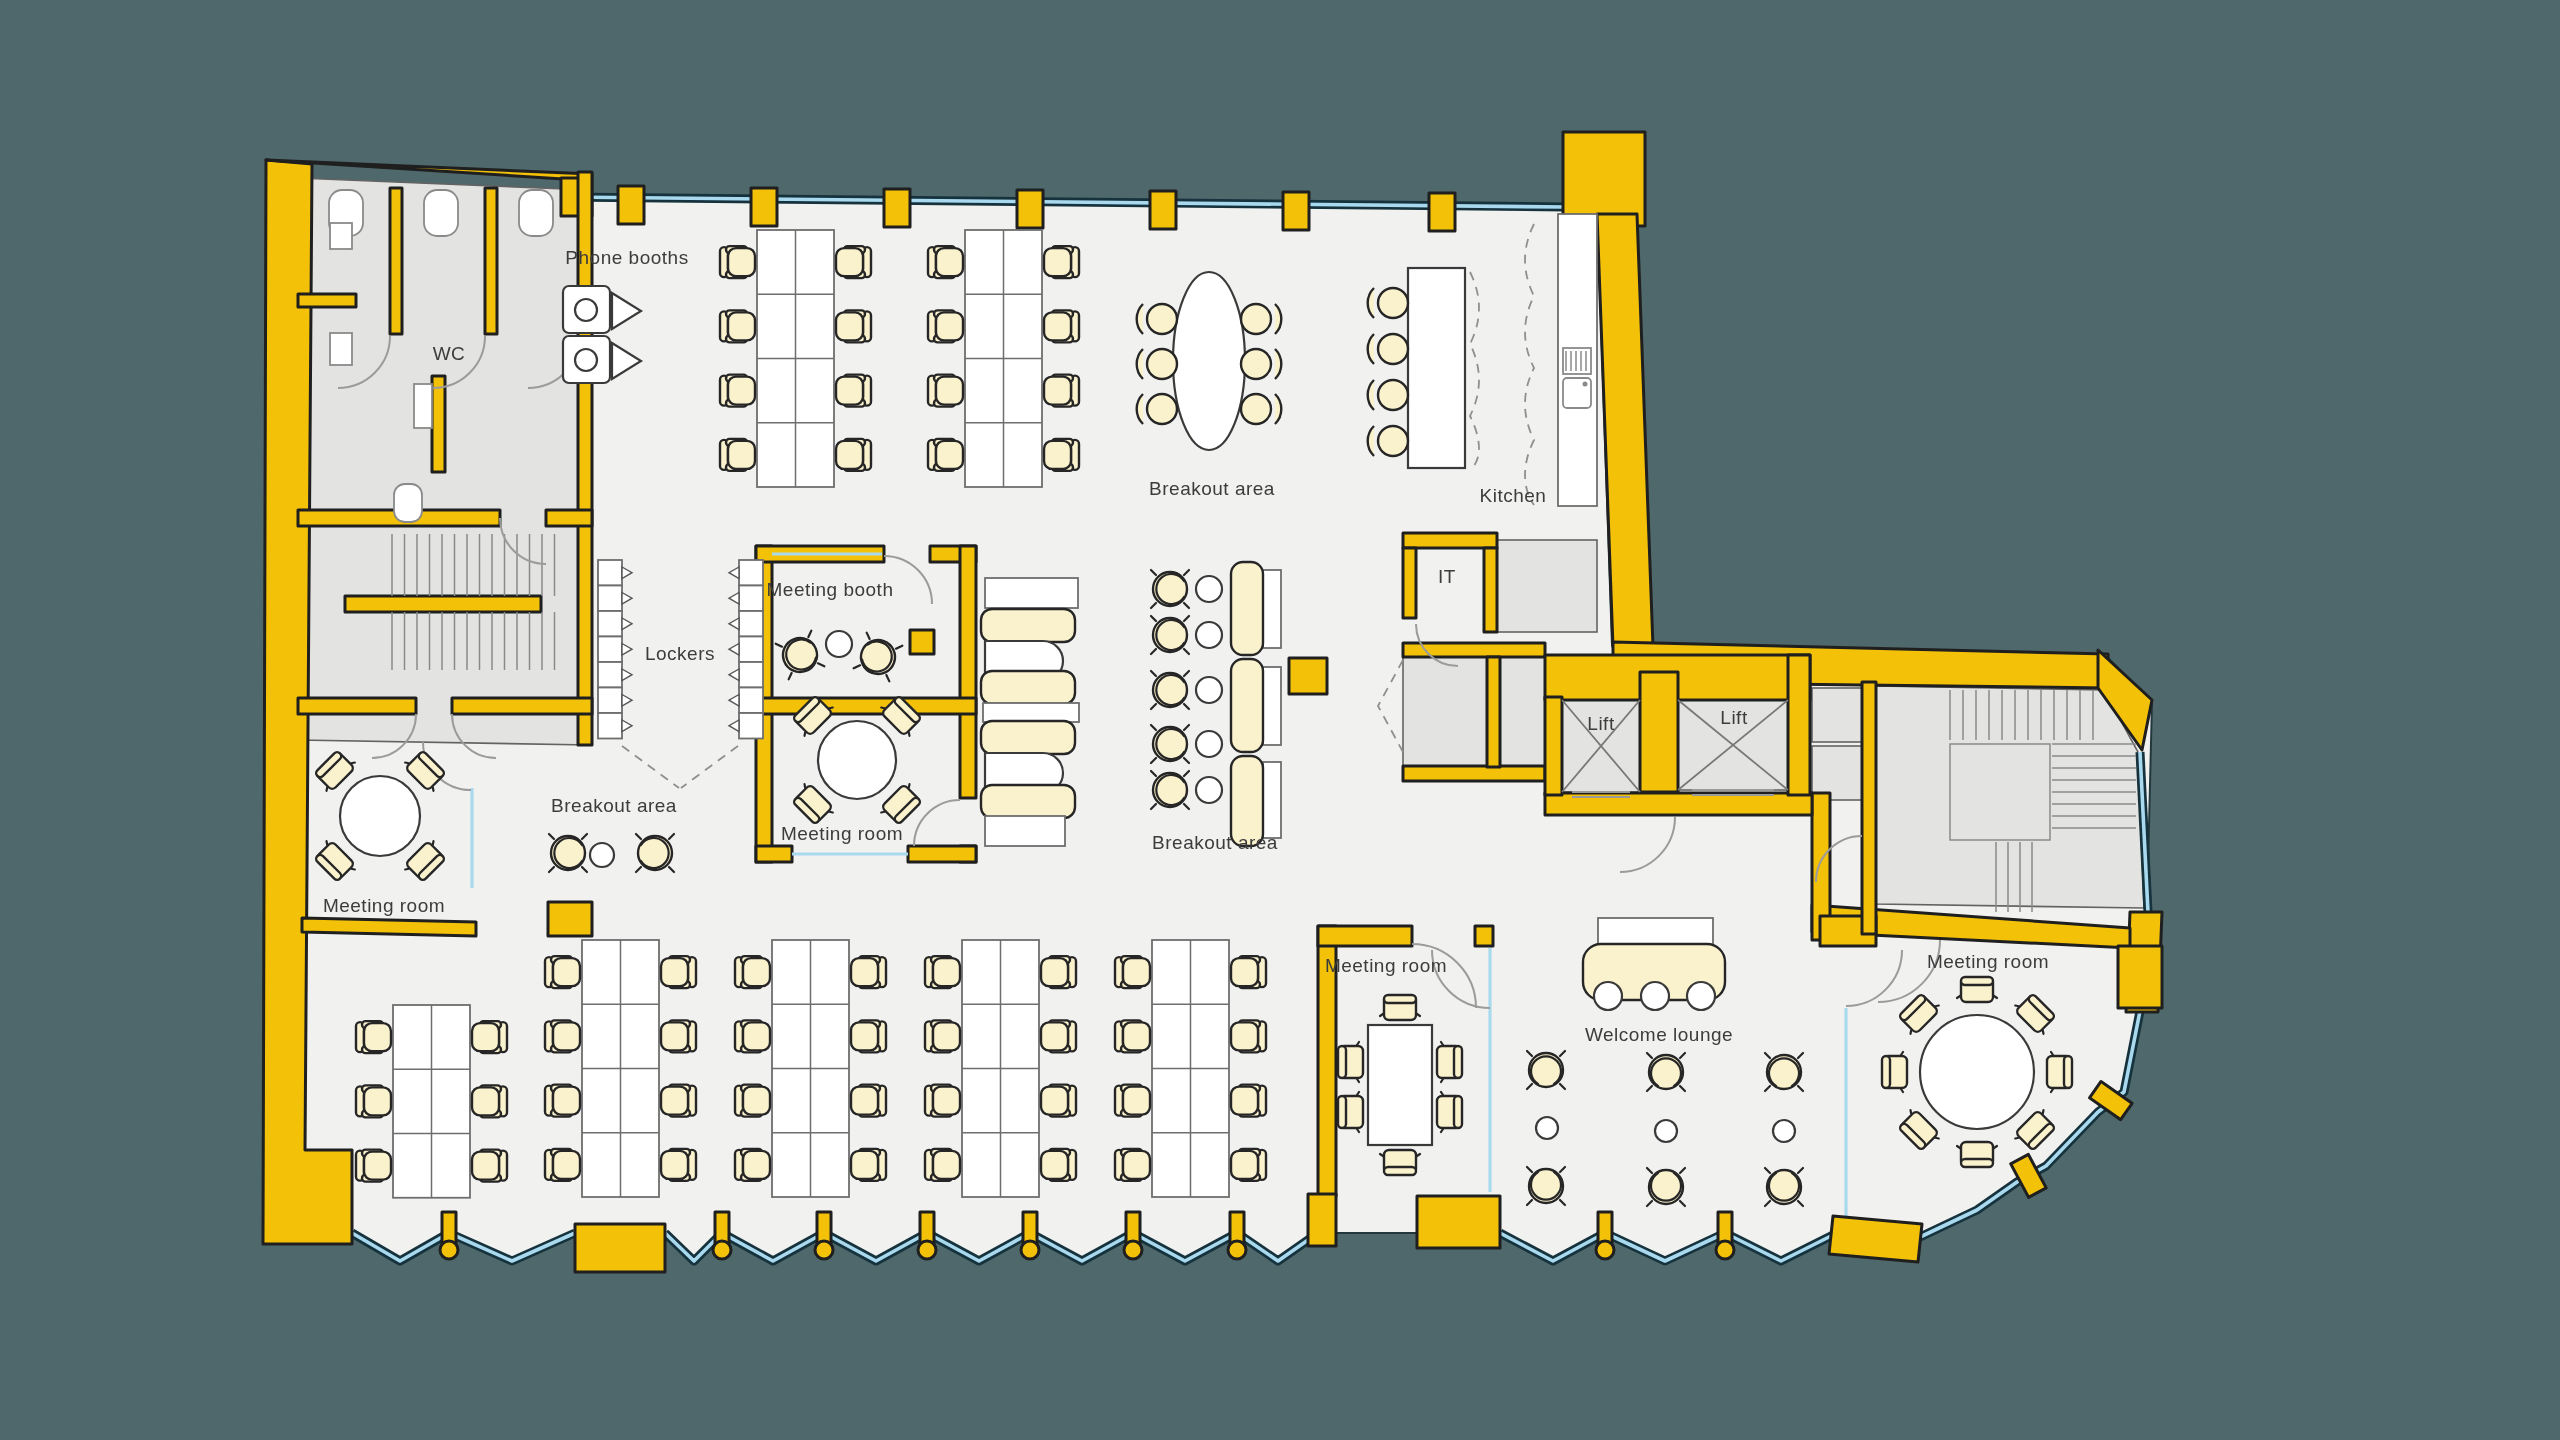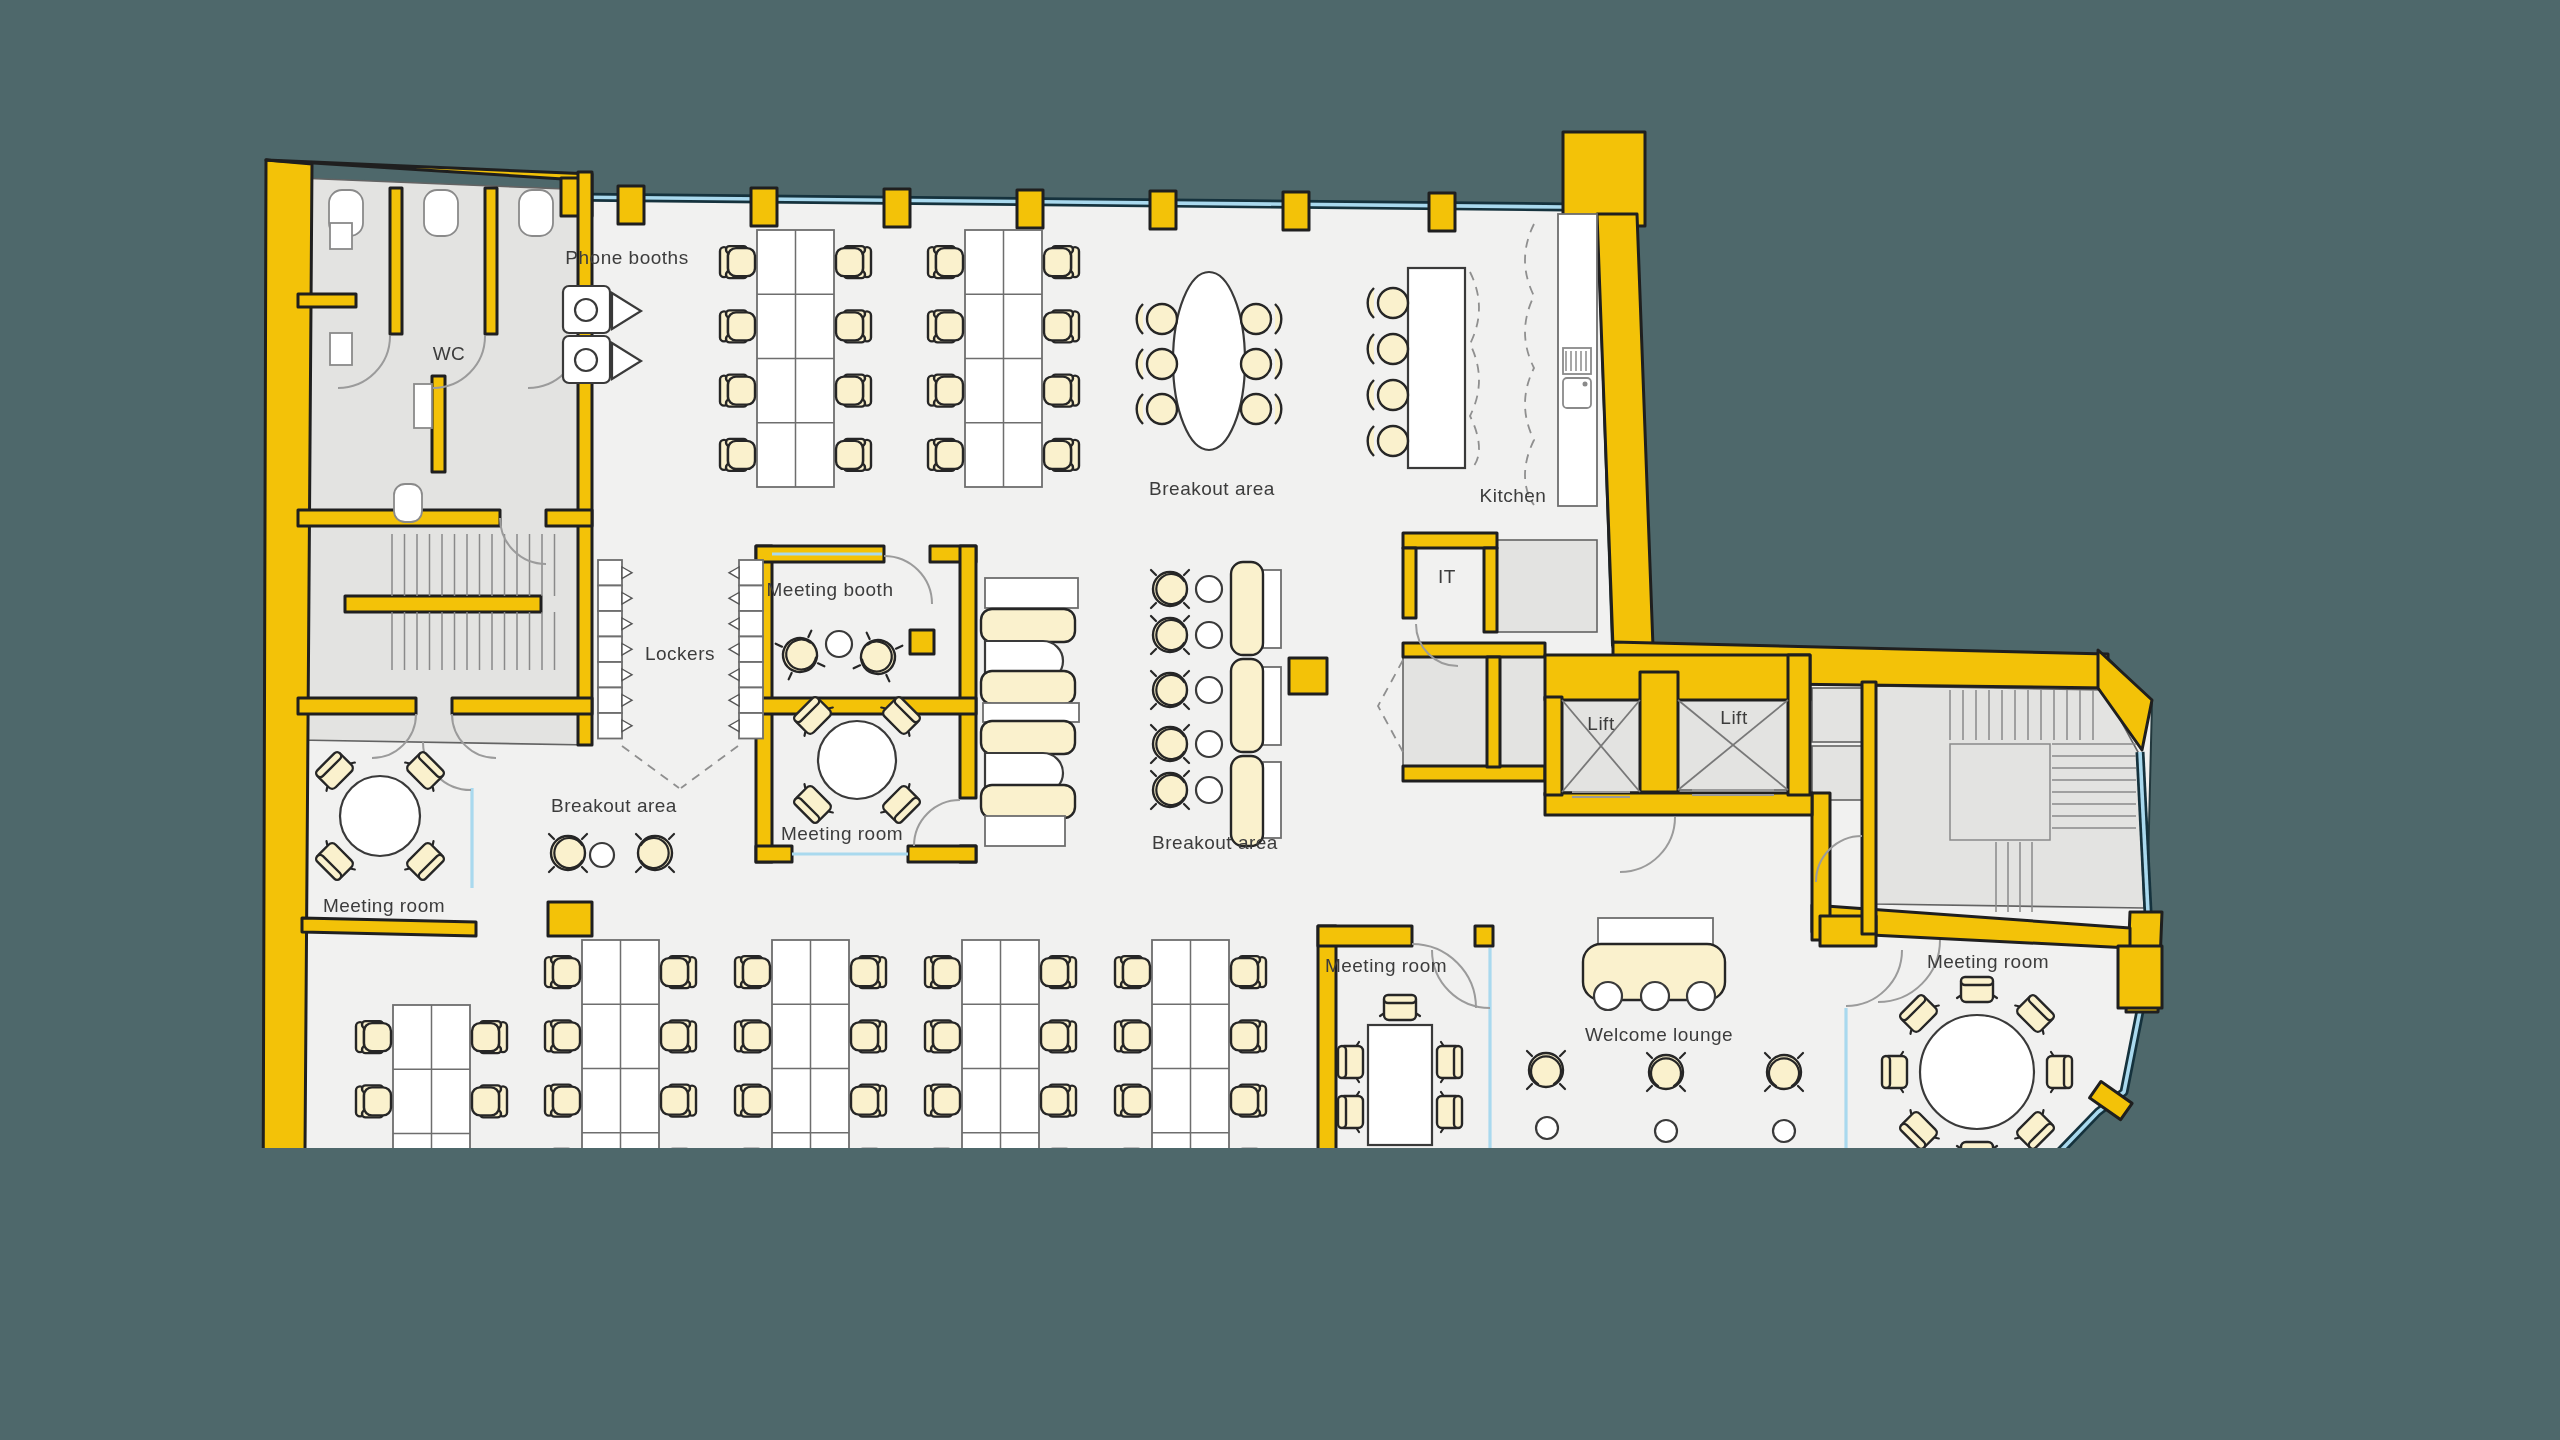--- a/index.html
+++ b/index.html
@@ -1,21 +1,21 @@
 <!DOCTYPE html>
 <html style="--c-background: #4e686b; --c-wall: #f3c208; --c-outline: #1f1f1f; --c-floor: #f1f1f0; --c-zone: #e3e3e1; --c-furniture: #faf1cd; --c-desk: #ffffff; --c-glazing: #a9d9ee; --c-glazing_frame: #15323d; --c-label: #3c3c3c;"><head>
 <meta charset="utf-8">
 <style>
   :root{
     --c-background:#4e686b; --c-wall:#f3c208; --c-outline:#1f1f1f;
     --c-floor:#f1f1f0; --c-zone:#e3e3e1; --c-furniture:#faf1cd;
     --c-desk:#ffffff; --c-glazing:#a9d9ee; --c-glazing_frame:#15323d; --c-label:#3c3c3c;
   }
   html,body{margin:0;padding:0;background:var(--c-background);}
-  .stage{position:relative;width:2560px;height:1148px;background:var(--c-background);
+  .stage{position:relative;width:2560px;height:1440px;background:var(--c-background);
          font-family:"Liberation Sans",sans-serif;overflow:hidden;}
   svg{display:block;}
   .floor{fill:var(--c-floor);stroke:#22383d;stroke-width:2;}
   .wall{fill:var(--c-wall);stroke:var(--c-outline);stroke-width:3;stroke-linejoin:round;}
   .zone{fill:var(--c-zone);stroke:#636363;stroke-width:1.6;}
   .desk{fill:var(--c-desk);stroke:#6e6e6e;stroke-width:1.8;}
   .deskline{stroke:#6e6e6e;stroke-width:1.5;}
   .tbl{fill:#ffffff;stroke:#3a3a3a;stroke-width:2.2;}
   .san{fill:#ffffff;stroke:#8a8a8a;stroke-width:1.8;}
   .fchair{fill:var(--c-furniture);stroke:#262626;stroke-width:2.4;}

